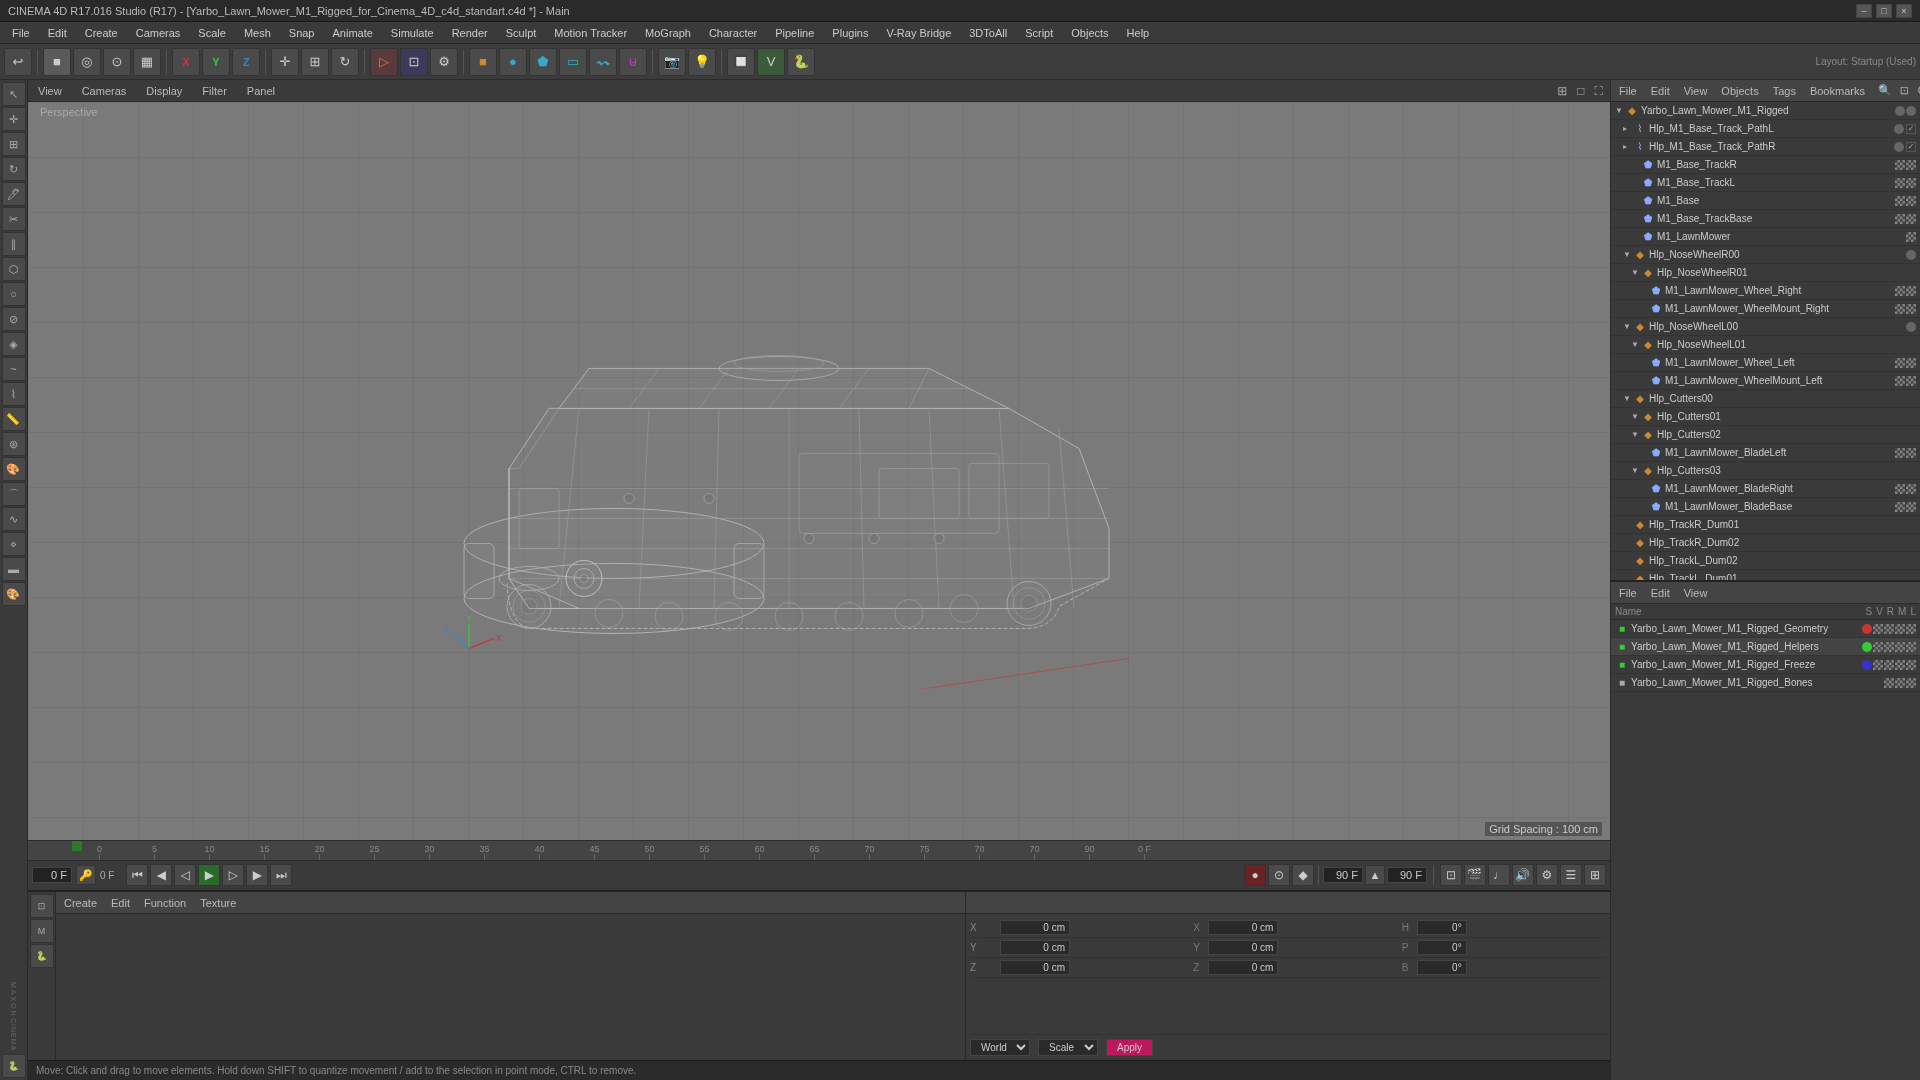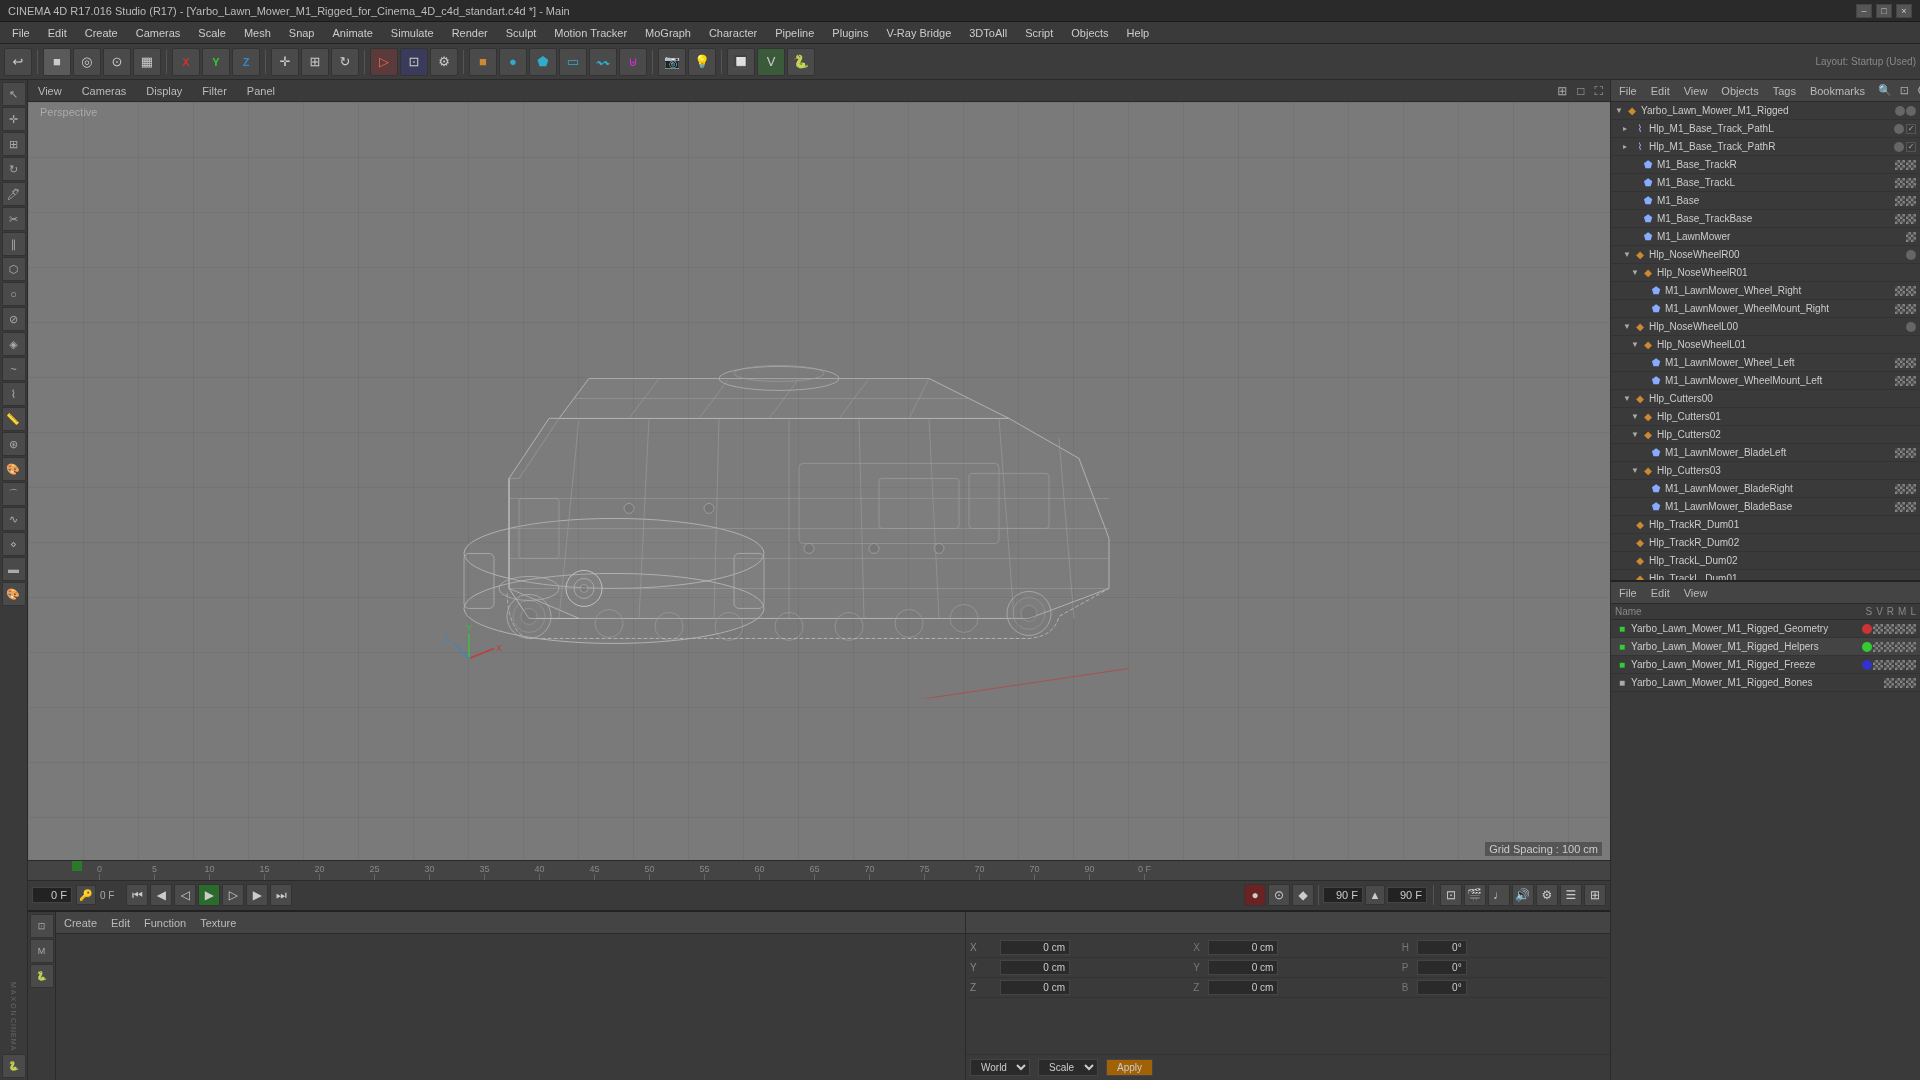--- a/index.html
+++ b/index.html
@@ -542,21 +542,21 @@
     }
     .attr-dropdown {
       background: #2a2a2a;
       border: 1px solid #444;
       color: #ccc;
       font-size: 10px;
       padding: 1px 6px;
       cursor: pointer;
     }
     .apply-btn {
-      background: #a16207;
+      background: #be185d;
       border: 1px solid #444;
       color: #ccc;
       font-size: 10px;
       padding: 2px 10px;
       cursor: pointer;
     }
 
     
     #statusbar {
       height: 20px;
@@ -1035,20 +1035,23 @@
             <option>World</option>
           </select>
           <select class="attr-dropdown">
             <option>Scale</option>
           </select>
           <button class="apply-btn">Apply</button>
         </div>
       </div>
     </div>
 
+    <div id="statusbar">
+      <span>Move: Click and drag to move elements. Hold down SHIFT to quantize movement / add to the selection in point mode, CTRL to remove.</span>
+    </div>
 
   </div>
 
   <div id="right-panel">
 
     <div style="flex:1; display:flex; flex-direction:column; overflow:hidden;">
       <div id="obj-manager-topbar">
         <span class="obj-manager-menu">File</span>
         <span class="obj-manager-menu">Edit</span>
         <span class="obj-manager-menu">View</span>

